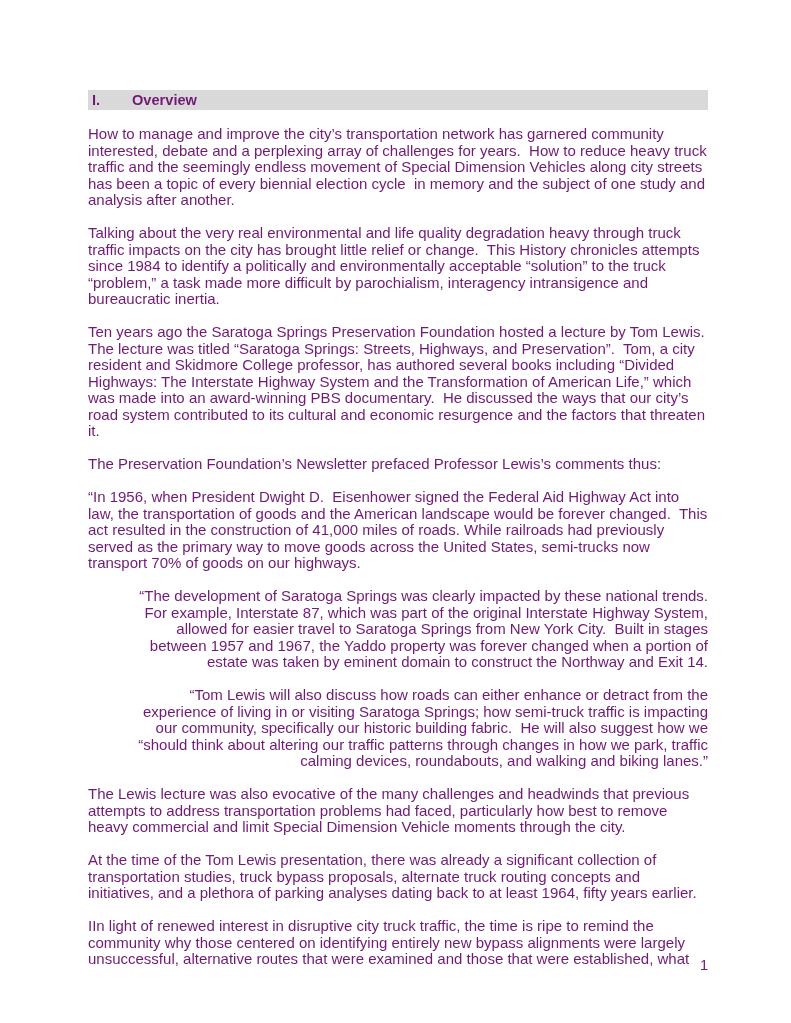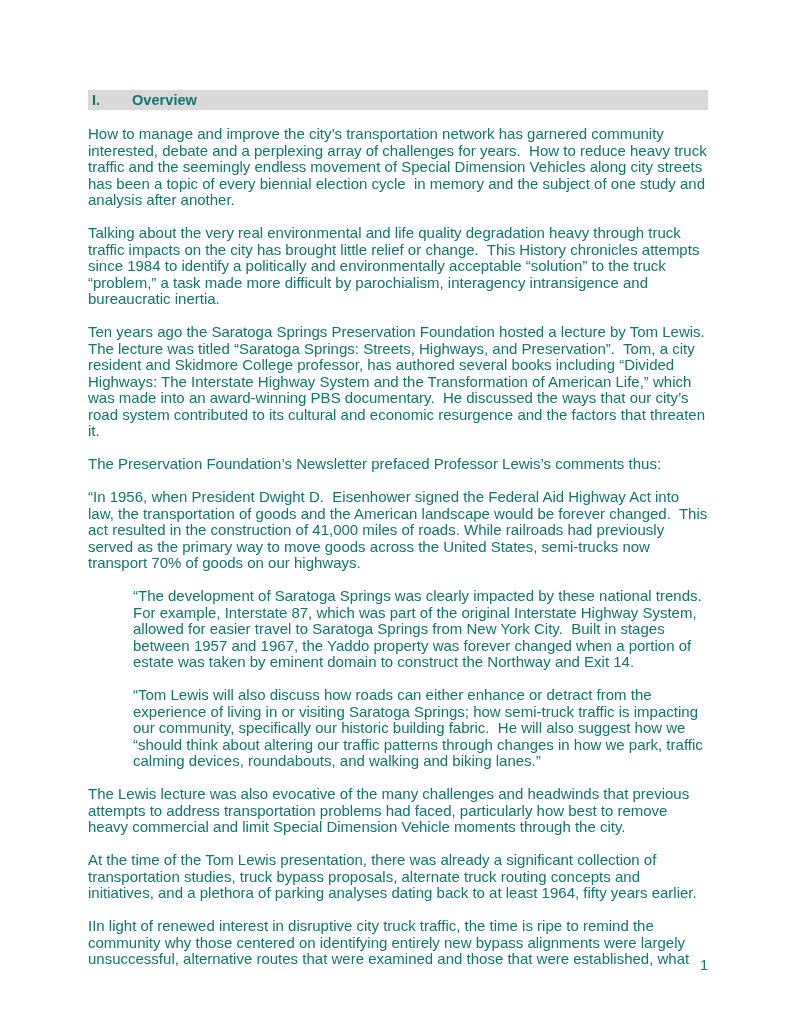--- a/index.html
+++ b/index.html
@@ -7,21 +7,21 @@
     padding: 0;
     background: #ffffff;
   }
   .page {
     position: relative;
     width: 791px;
     height: 1023px;
     background: #ffffff;
     overflow: hidden;
     font-family: "Liberation Sans", sans-serif;
-    color: #0f766e;
+    color: #701a75;
   }
   .content {
     position: absolute;
     left: 88px;
     top: 90px;
     width: 620px;
   }
   .section-header {
     background: #d9d9d9;
     font-weight: bold;
@@ -36,20 +36,21 @@
     width: 40px;
   }
   .content p {
     margin: 0 0 16.5px 0;
     font-size: 15px;
     line-height: 16.5px;
     white-space: pre-wrap;
   }
   .content p.indented {
     padding-left: 45px;
+    text-align: right;
   }
   .page-footer {
     position: absolute;
     left: 88px;
     top: 957px;
     width: 620px;
     text-align: right;
     font-size: 14.6px;
     line-height: 16.5px;
   }

